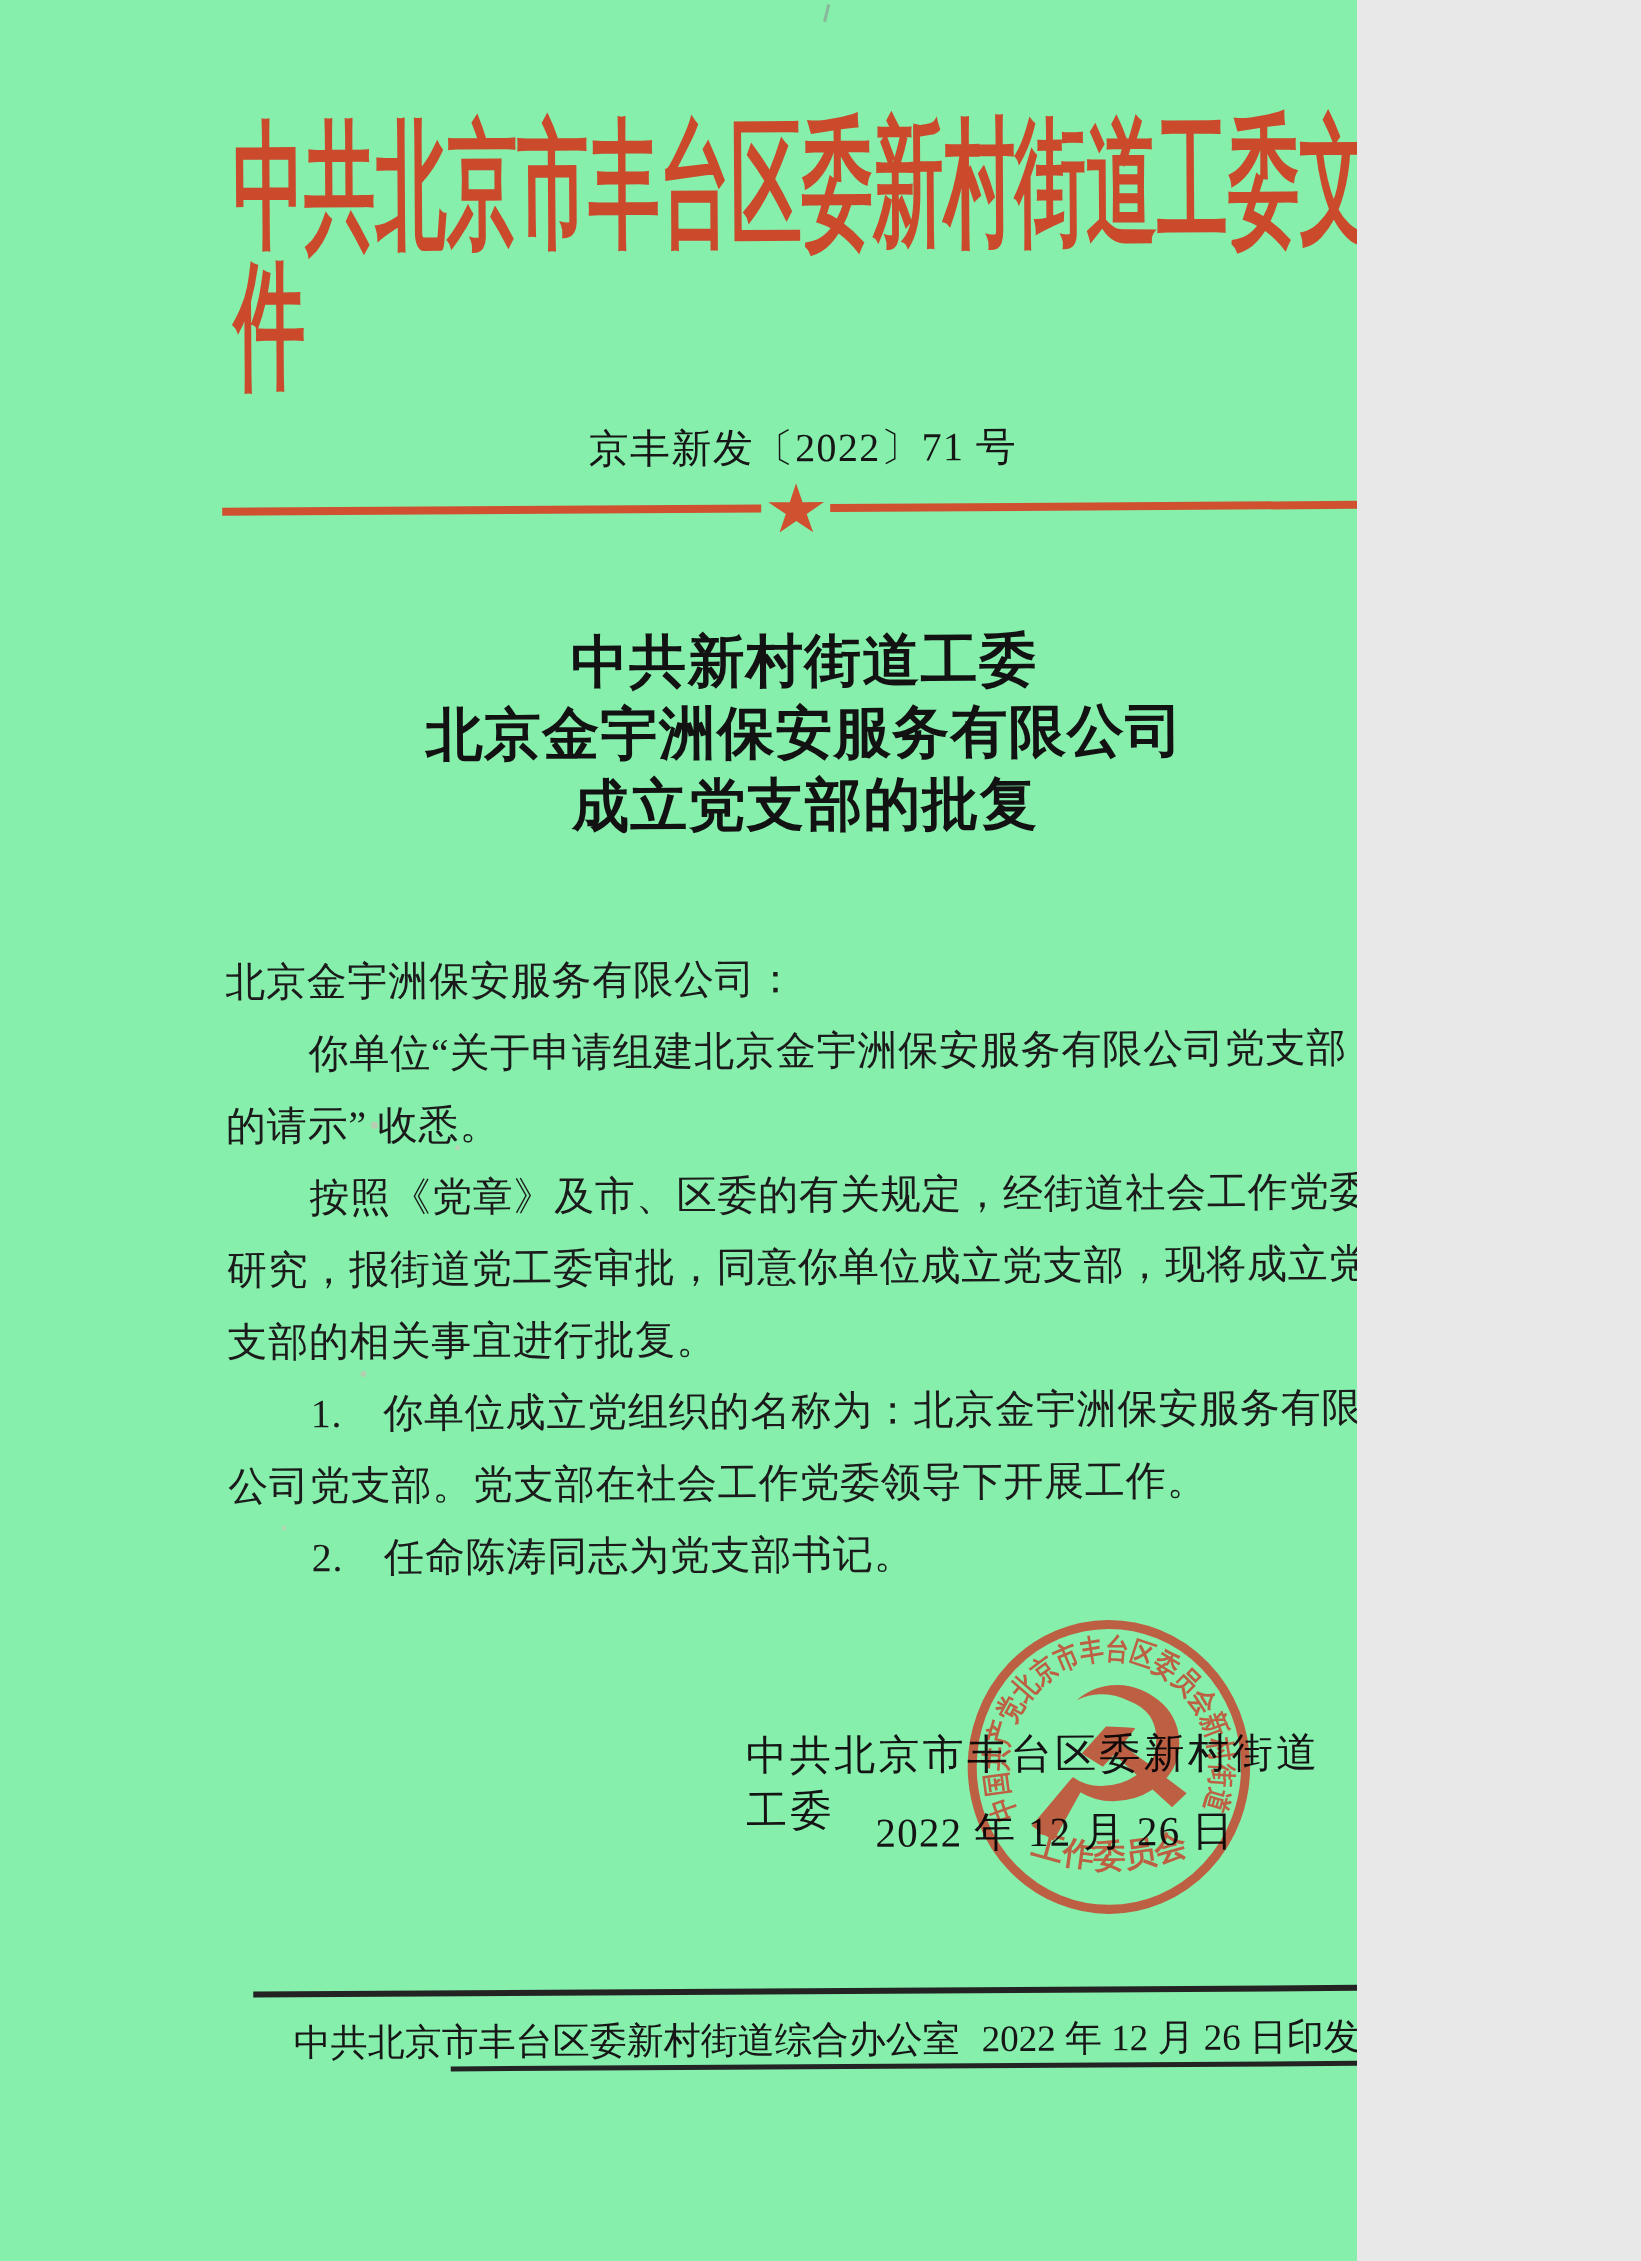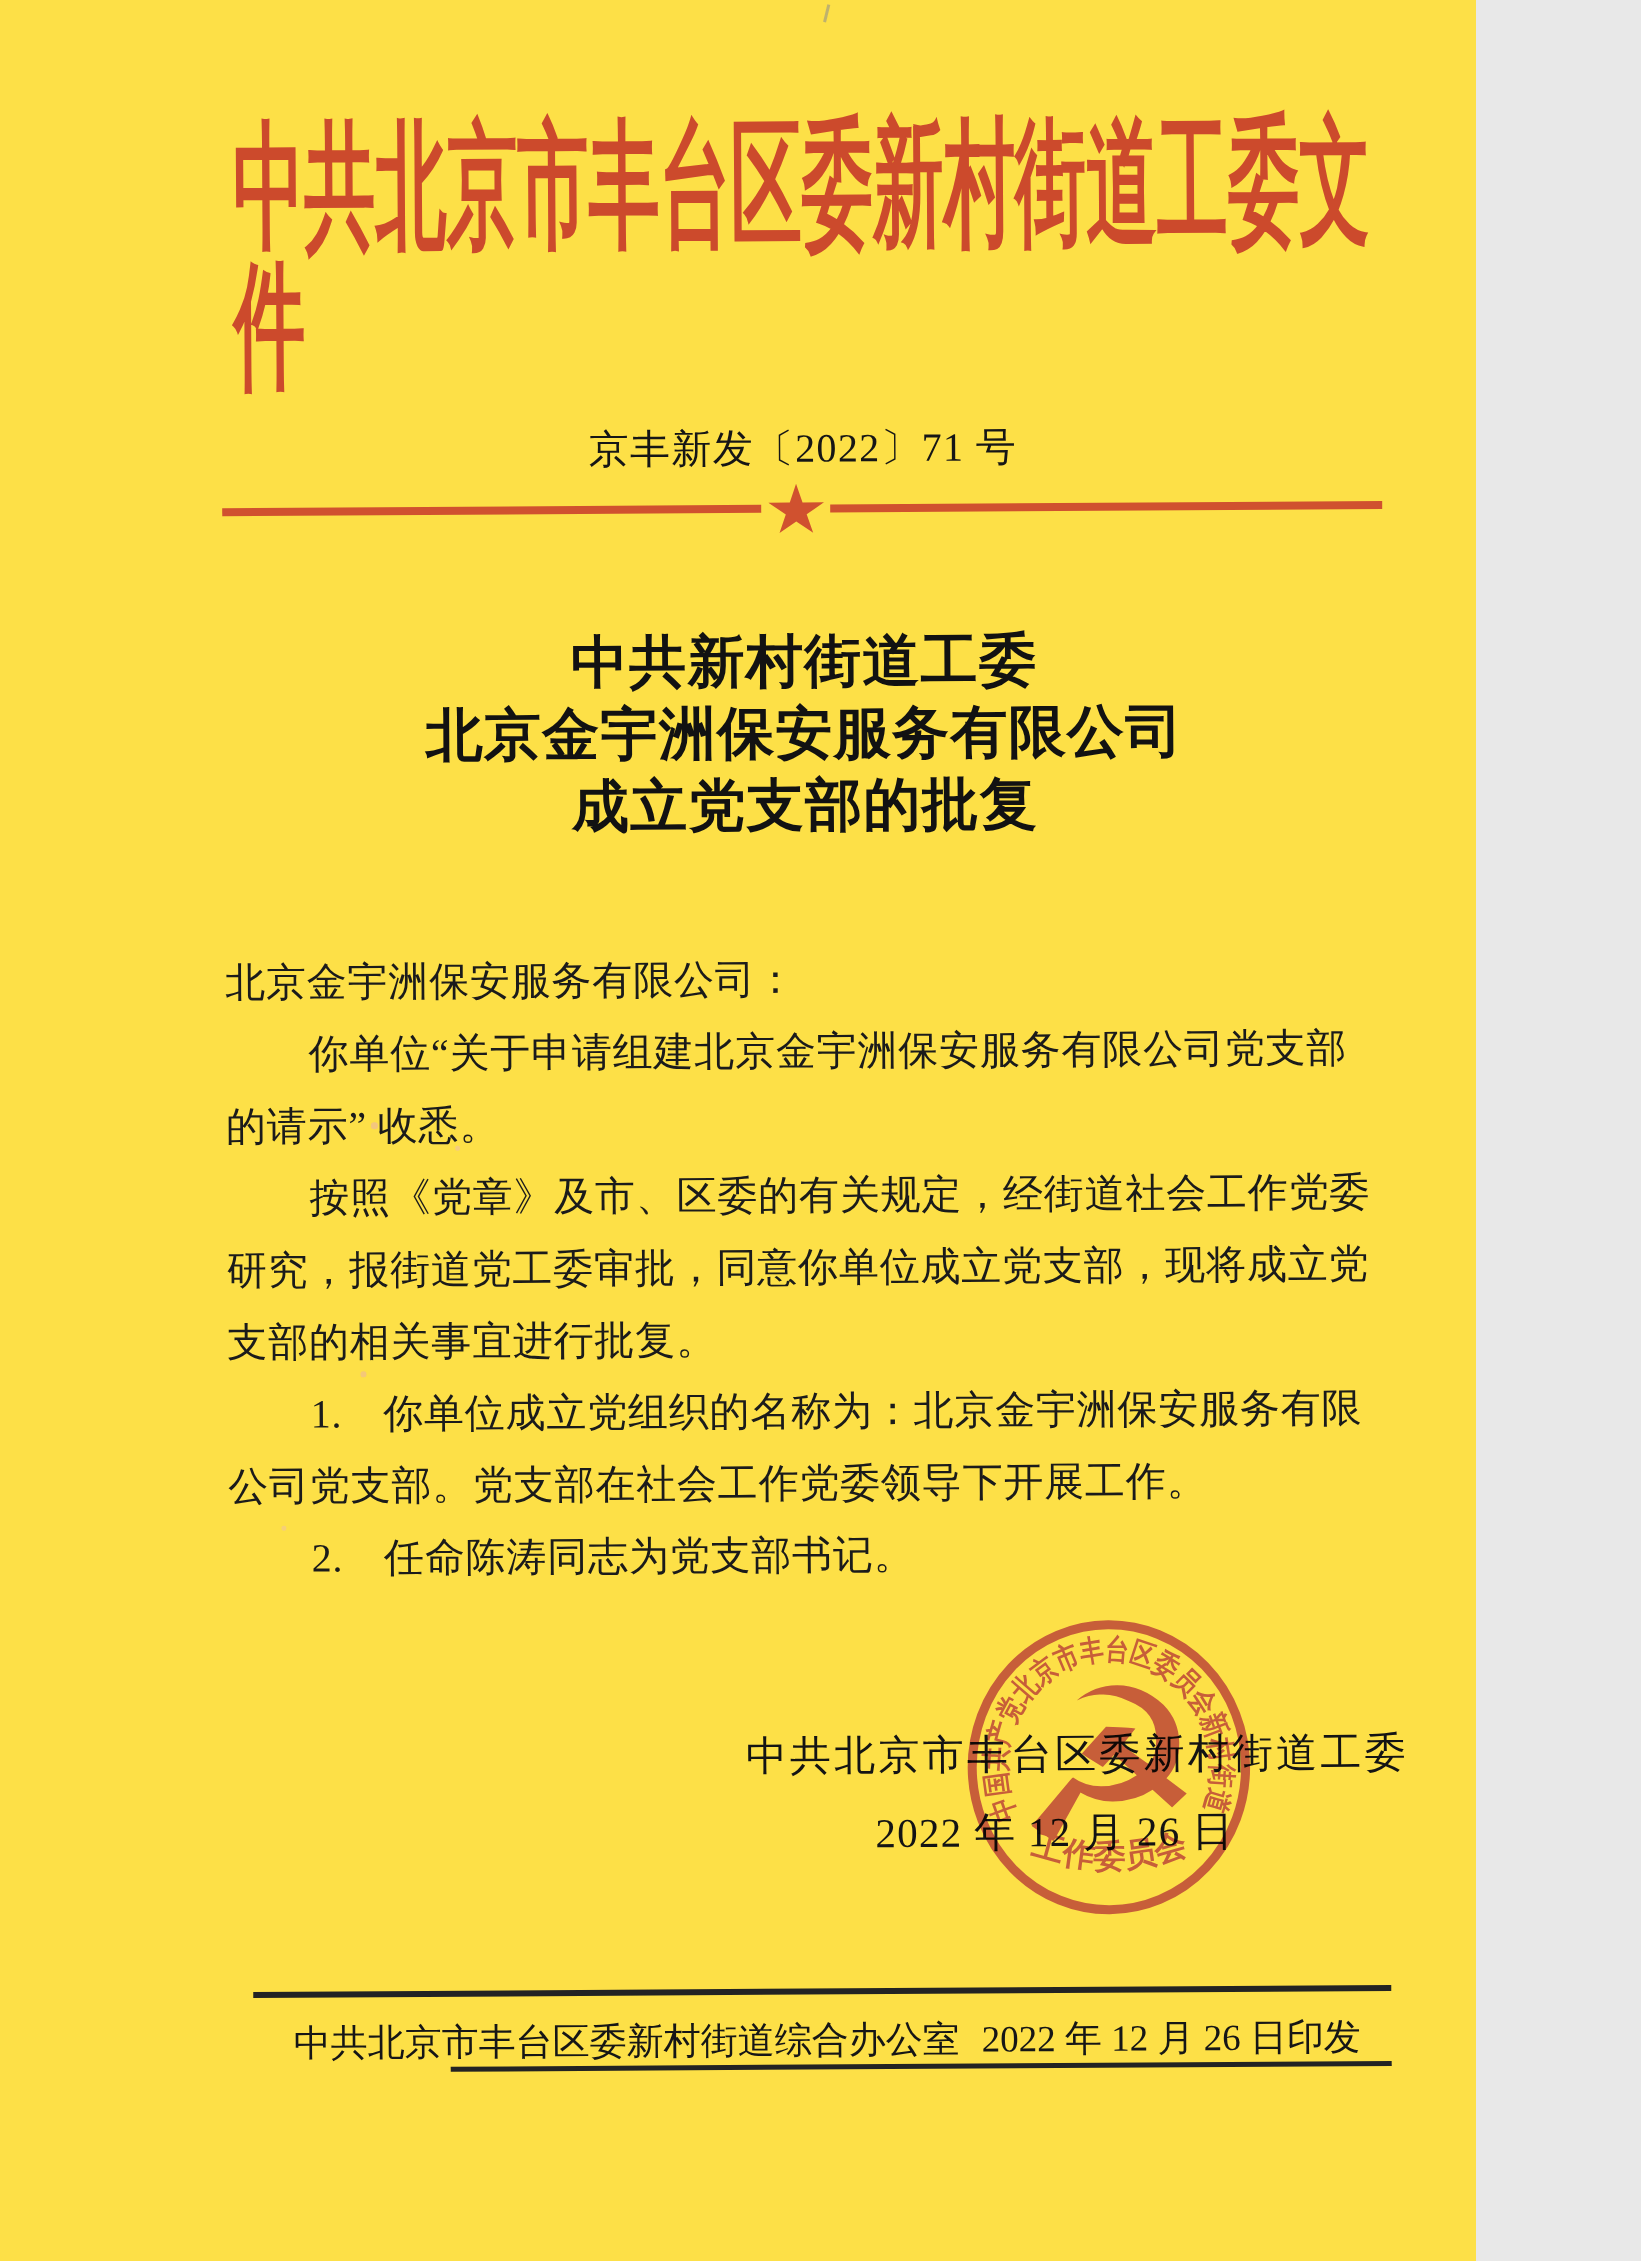--- a/index.html
+++ b/index.html
@@ -1,17 +1,17 @@
 <!DOCTYPE html>
 <html style="font-size:10.3px"><head>
 <meta charset="utf-8">
 <style>
   html,body{margin:0;padding:0;background:#e8e8e8;}
   .page{
-    position:relative;width:1476px;height:2261px;background:#fde047;overflow:hidden;
+    position:relative;width:1357px;height:2261px;background:#86efac;overflow:hidden;
     font-family:"Liberation Serif","DejaVu Serif",serif;color:#1b1b1b;
   }
   .sheet{position:absolute;inset:0;transform:rotate(-0.35deg);transform-origin:50% 50%;}
 
   
   .hdr{
     position:absolute;left:239px;top:117px;width:1137px;
     font-size:71px;line-height:71px;font-weight:bold;color:#cc4a2c;
     text-align:justify;text-align-last:justify;
     transform:scaleY(1.95);transform-origin:top center;

